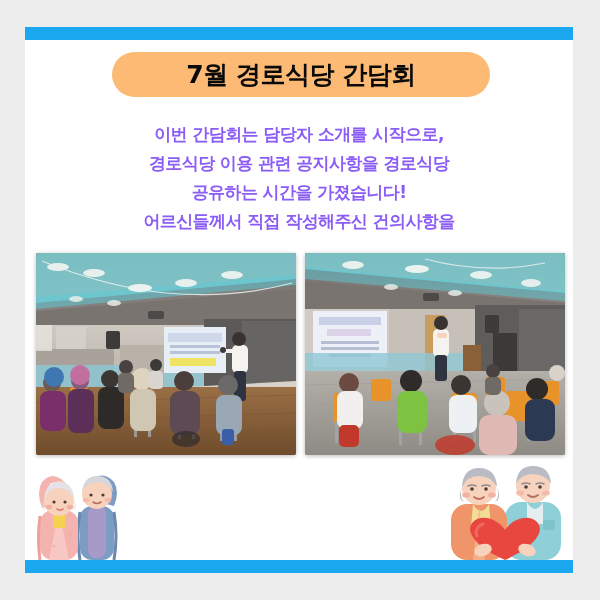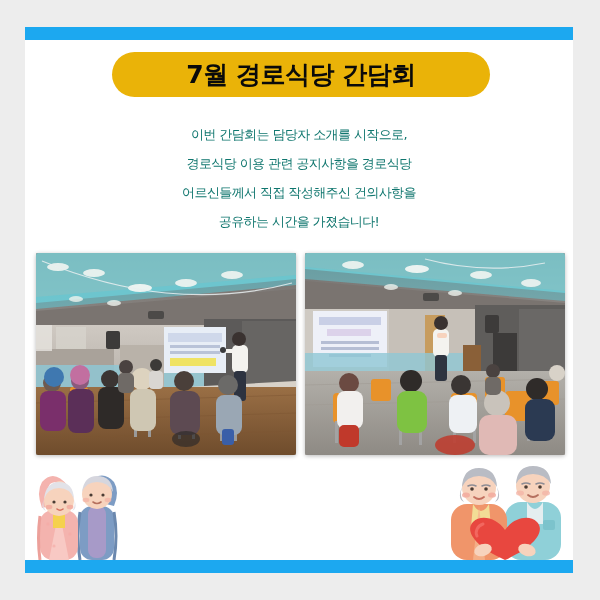--- a/index.html
+++ b/index.html
@@ -43,21 +43,21 @@
   .accent-bar.top { top: 0; }
   .accent-bar.bottom { top: 533px; }
 
   
   .title-pill {
     position: absolute;
     left: 87px;
     top: 25px;
     width: 378px;
     height: 45px;
-    background: #eab308;
+    background: #fdba74;
     border-radius: 23px;
     display: flex;
     align-items: center;
     justify-content: center;
     box-sizing: border-box;
   }
   .title-text {
     font-size: 25px;
     font-weight: bold;
     color: #0a0a0a;
@@ -68,23 +68,23 @@
 
   
   .body-copy {
     position: absolute;
     left: 0;
     top: 93px;
     width: 548px;
     text-align: center;
   }
   .body-line {
-    font-size: 13px;
-    font-weight: normal;
-    color: #0f766e;
+    font-size: 17px;
+    font-weight: bold;
+    color: #8b5cf6;
     line-height: 29px;
     letter-spacing: -0.6px;
     white-space: nowrap;
   }
 
   
   .photo-row {
     position: absolute;
     left: 11px;
     top: 226px;
@@ -123,22 +123,22 @@
 
     <div class="accent-bar top"></div>
 
     <div class="title-pill">
       <span class="title-text">7월 경로식당 간담회</span>
     </div>
 
     <div class="body-copy">
       <div class="body-line">이번 간담회는 담당자 소개를 시작으로,</div>
       <div class="body-line">경로식당 이용 관련 공지사항을 경로식당</div>
+      <div class="body-line">공유하는 시간을 가졌습니다!</div>
       <div class="body-line">어르신들께서 직접 작성해주신 건의사항을</div>
-      <div class="body-line">공유하는 시간을 가졌습니다!</div>
     </div>
 
     <div class="photo-row">
 
       <div class="photo left">
         <svg viewBox="0 0 260 202" preserveAspectRatio="xMidYMid slice">
           <defs>
             <linearGradient id="ceilL" x1="0" y1="0" x2="0" y2="1">
               <stop offset="0%" stop-color="#6f6b69"></stop>
               <stop offset="100%" stop-color="#8d8884"></stop>

